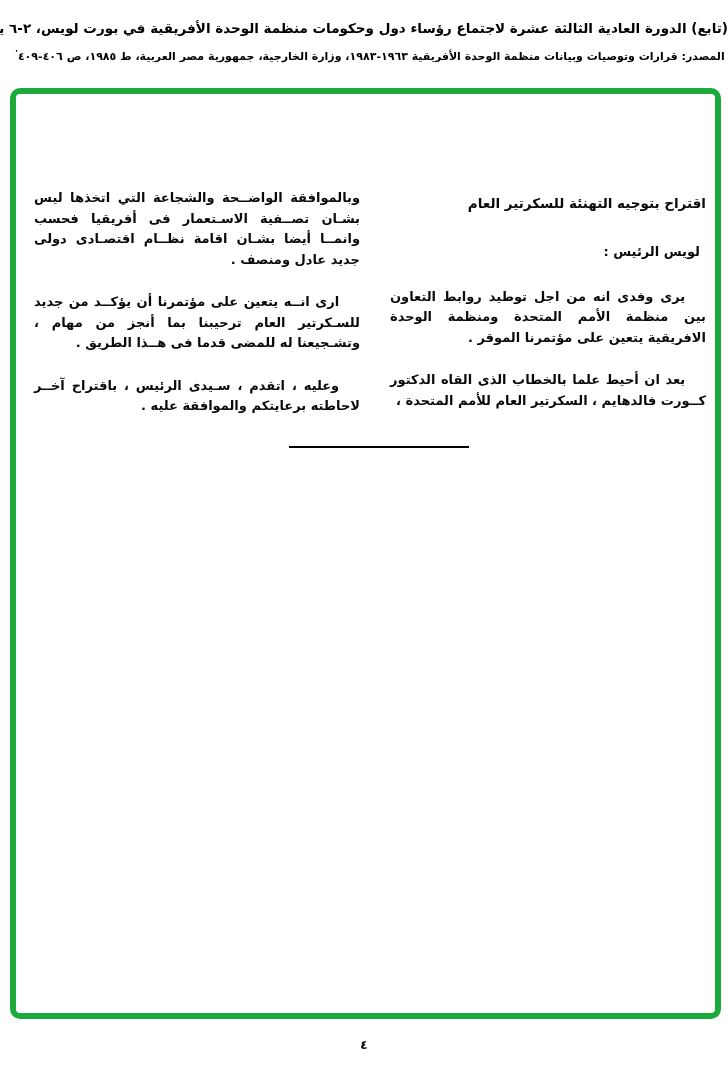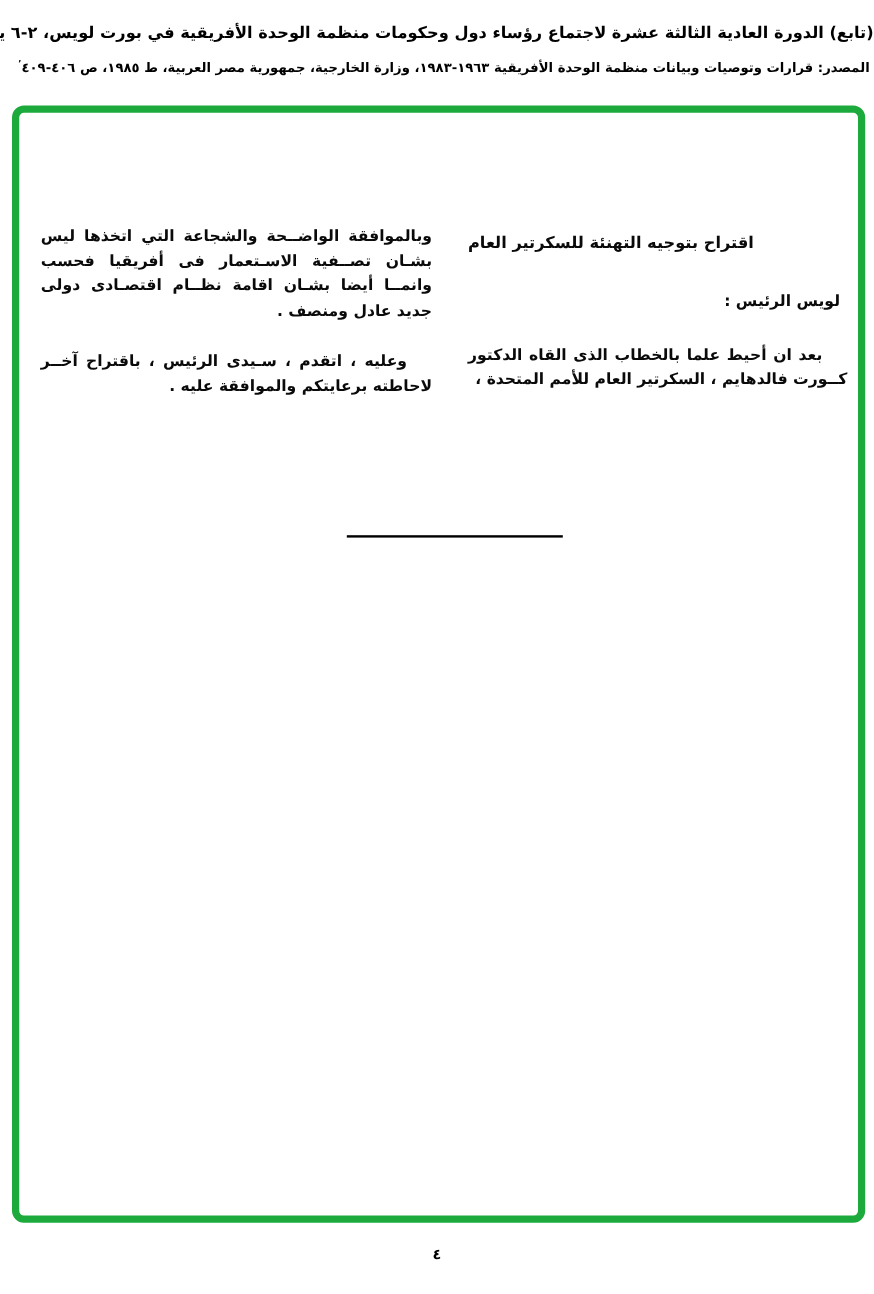--- a/index.html
+++ b/index.html
@@ -73,21 +73,21 @@
   .col {
     font-size: 13px;
     font-weight: bold;
     line-height: 20.5px;
     text-align: justify;
   }
   .col-right { width: 316px; }
   .col-left  { width: 326px; }
 
   .doc-title {
-    text-align: left;
+    text-align: right;
     font-size: 13.5px;
     line-height: 18px;
     margin: 6px 0 30px 0;
   }
   .salutation {
     margin: 0 6px 24px 0;
   }
   .col p {
     margin: 0 0 22px 0;
     text-indent: 1.6em;
@@ -128,25 +128,27 @@
 
   <div class="doc-frame" style="border-color: rgb(28, 170, 60);"></div>
 
   <div class="columns">
 
     <div class="col col-right">
       <div class="doc-title">
         <div>اقتراح بتوجيه التهنئة للسكرتير العام</div>
       </div>
       <div class="salutation">لويس الرئيس :</div>
+      <p>يرى وفدى انه من اجل توطيد روابط التعاون بين منظمة الأمم المتحدة ومنظمة الوحدة الافريقية يتعين على مؤتمرنا الموقر .</p>
       <p>بعد ان أحيط علما بالخطاب الذى القاه الدكتور كــورت فالدهايم ، السكرتير العام للأمم المتحدة ،</p>
     </div>
 
     <div class="col col-left">
       <p class="no-indent">وبالموافقة الواضــحة والشجاعة التي اتخذها ليس بشـان تصــفية الاسـتعمار فى أفريقيا فحسب وانمــا أيضا بشـان اقامة نظــام اقتصـادى دولى جديد عادل ومنصف .</p>
+      <p>ارى انــه يتعين على مؤتمرنا أن يؤكــد من جديد للسـكرتير العام ترحيبنا بما أنجز من مهام ، وتشـجيعنا له للمضى قدما فى هــذا الطريق .</p>
       <p>وعليه ، اتقدم ، سـيدى الرئيس ، باقتراح آخــر لاحاطته برعايتكم والموافقة عليه .</p>
     </div>
 
   </div>
 
   <div class="section-divider"></div>
 
   <div class="page-number">٤</div>
 
 </div>

